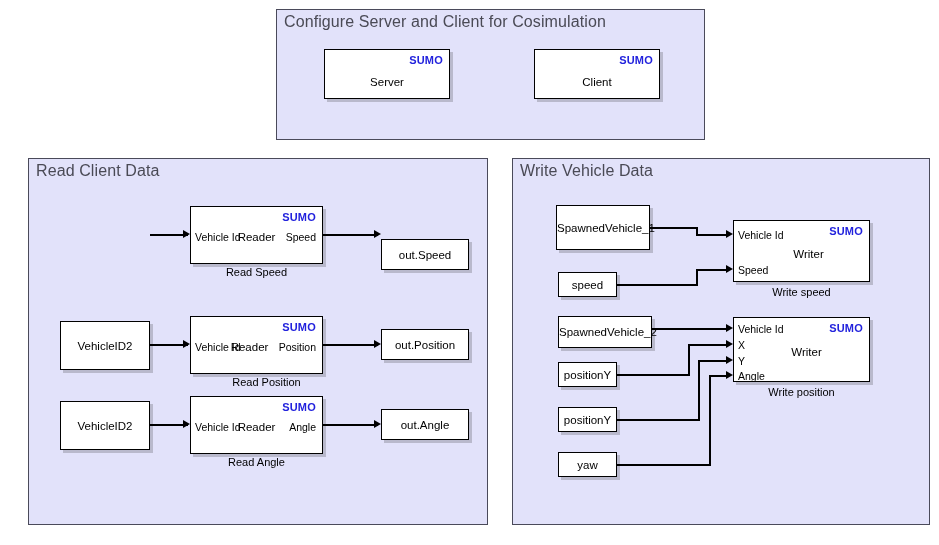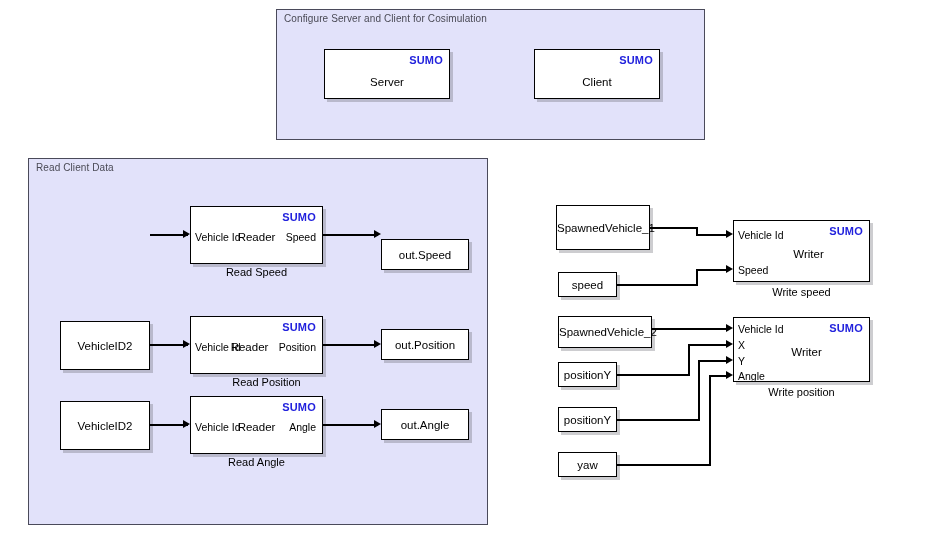--- a/index.html
+++ b/index.html
@@ -26,21 +26,21 @@
   .panel {
     position: absolute;
     background: #e2e2fa;
     border: 1px solid #4a4a5a;
     box-sizing: border-box;
   }
   .panel-title {
     position: absolute;
     left: 7px;
     top: 3px;
-    font-size: 10px;
+    font-size: 16px;
     color: #4a4a55;
     white-space: nowrap;
     letter-spacing: 0.1px;
   }
 
   
   .block {
     position: absolute;
     background: #ffffff;
     border: 1.5px solid #000000;
@@ -173,20 +173,23 @@
   </div>
   <div class="block-name" style="left:190px; top:456px; width:133px;">Read Angle</div>
 
   <div class="wire wire-h" style="left:323px; top:424px; width:55px;"></div>
   <div class="arrow" style="left:374px; top:420px;"></div>
 
   <div class="block" style="left:381px; top:409px; width:88px; height:31px;padding-left:35px;">
     <div class="block-center ctr-mid">out.Angle</div>
   </div>
 
+  <div class="panel" style="left:512px; top:158px; width:418px; height:367px;">
+    <div class="panel-title">Write Vehicle Data</div>
+  </div>
 
   <div class="block" style="left:556px; top:205px; width:94px; height:45px;">
     <div class="block-center ctr-mid">SpawnedVehicle_1</div>
   </div>
 
   <div class="wire wire-h" style="left:650px; top:227px; width:48px;"></div>
   <div class="wire wire-v" style="left:696px; top:227px; height:9px;"></div>
   <div class="wire wire-h" style="left:696px; top:234px; width:32px;"></div>
   <div class="arrow" style="left:726px; top:230px;"></div>
 

